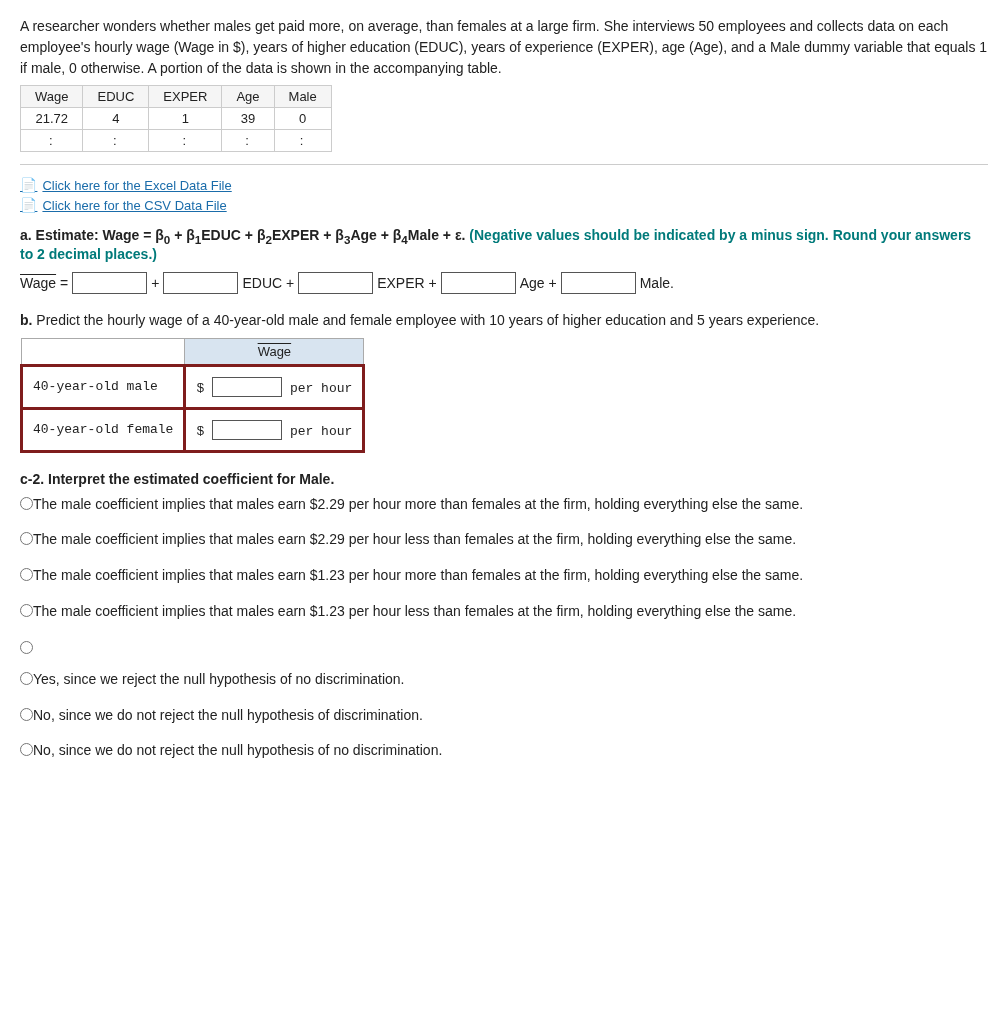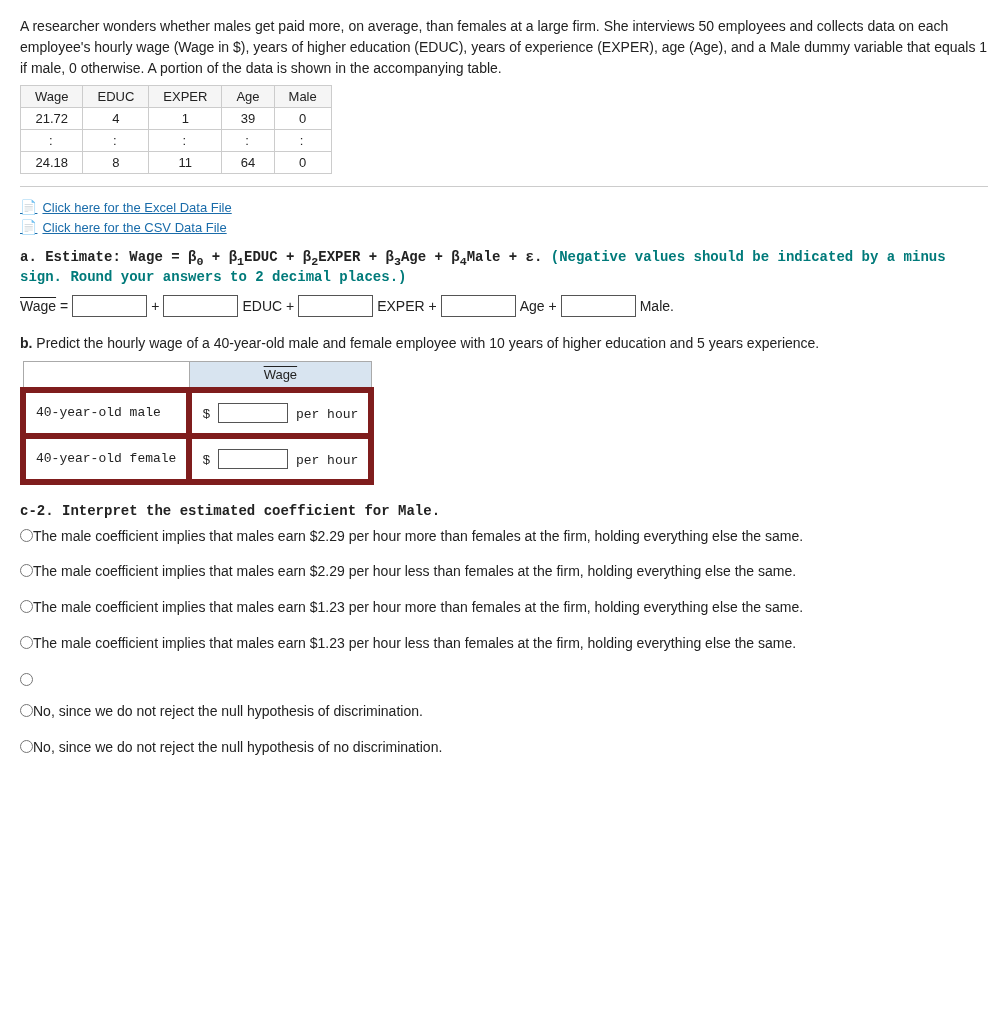--- a/index.html
+++ b/index.html
@@ -87,21 +87,21 @@
     }
     .predict-table th {
       background: #d8e4f0;
       border: 1px solid #aaa;
       padding: 5px 16px;
       text-align: center;
       font-weight: normal;
       font-size: 13px;
     }
     .predict-table td {
-      border: 6px solid #7f1d1d;
+      border: 3px solid #7f1d1d;
       padding: 10px 10px;
       font-size: 13px;
       font-family: 'Courier New', monospace;
     }
     .predict-input {
       width: 70px;
       height: 20px;
       border: 1px solid #555;
       font-size: 13px;
     }
@@ -128,21 +128,20 @@
     }
     hr.divider {
       border: none;
       border-top: 1px solid #ccc;
       margin: 12px 0;
     }
     .part-heading {
       font-weight: bold;
       margin-bottom: 8px;
       margin-top: 8px;
-      font-family: Liberation Mono, monospace;
     }
     .wage-header {
       display: flex;
       flex-direction: column;
       align-items: center;
     }
     .wage-over {
       text-decoration: overline;
     }
   </style>
@@ -169,27 +168,20 @@
         <td>39</td>
         <td>0</td>
       </tr>
       <tr>
         <td class="dots">:</td>
         <td class="dots">:</td>
         <td class="dots">:</td>
         <td class="dots">:</td>
         <td class="dots">:</td>
       </tr>
-      <tr>
-        <td>24.18</td>
-        <td>8</td>
-        <td>11</td>
-        <td>64</td>
-        <td>0</td>
-      </tr>
     </tbody>
 </table>
 
 <hr class="divider">
 
 <div class="file-links">
   <div class="file-link">
     <span class="file-link-icon">📄</span>
     <span>Click here for the Excel Data File</span>
   </div>
@@ -278,20 +270,24 @@
     </div>
 </div>
 
 <div class="section-c2">
   <div id="c2-options">
       <div class="radio-option">
         <input type="radio" name="c2" style="">
       </div>
       <div class="radio-option">
         <input type="radio" name="c2" style="">
+        <span>Yes, since we reject the null hypothesis of no discrimination.</span>
+      </div>
+      <div class="radio-option">
+        <input type="radio" name="c2" style="">
         <span>No, since we do not reject the null hypothesis of discrimination.</span>
       </div>
       <div class="radio-option">
         <input type="radio" name="c2" style="">
         <span>No, since we do not reject the null hypothesis of no discrimination.</span>
       </div>
     </div>
 </div>
 
 </body></html>

